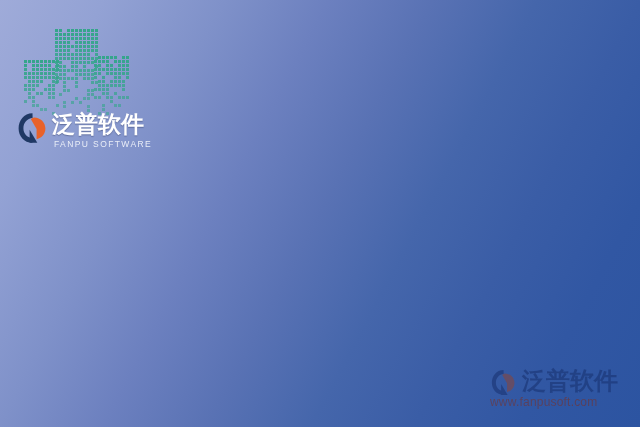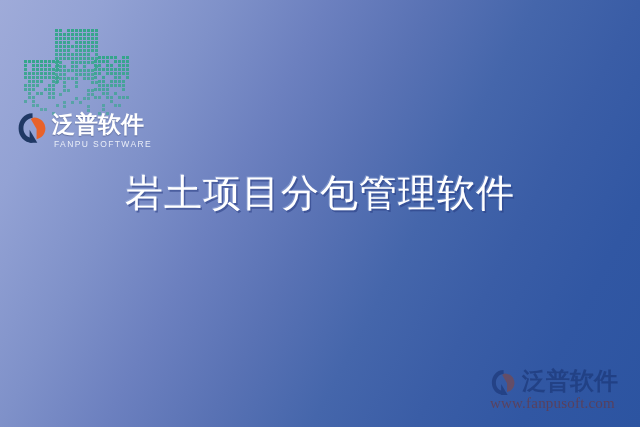--- a/index.html
+++ b/index.html
@@ -123,22 +123,22 @@
     font-size: 24px;
     font-weight: 700;
     line-height: 30px;
     white-space: nowrap;
   }
   #watermark .wm-url {
     position: absolute;
     left: 2px;
     top: 30px;
     color: #7a2f24;
-    font-family: Liberation Serif, serif;
-    font-size: 15px;
+    font-family: Liberation Sans, sans-serif;
+    font-size: 12px;
     font-weight: 400;
     letter-spacing: 0.2px;
     white-space: nowrap;
   }
 </style>
 </head>
 <body>
 
 <div id="stage">
 
@@ -455,21 +455,20 @@
         <path d="M14.5 1.2 C5.8 1.2 0.6 8.6 0.6 16.4 C0.6 24.0 6.0 30.6 14.4 30.8 L14.4 26.0 C9.0 25.6 5.4 21.6 5.4 16.2 C5.4 10.8 9.2 6.2 14.6 6.0 Z" fill="#1F3864"></path>
         <path d="M11.6 30.7 L11.6 17.8 L19.3 30.7 Z" fill="#1F3864"></path>
         <path d="M16.2 5.4 C22.6 5.7 27.4 10.3 27.4 16.6 C27.4 22.0 23.8 26.2 18.6 27.2 L18.6 17.0 L12.9 7.2 C13.9 6.2 15.0 5.6 16.2 5.4 Z" fill="#E8622A"></path>
       </svg>
     </span>
     <span class="cn">泛普软件</span>
     <span class="en">FANPU SOFTWARE</span>
   </div>
 
   <div id="headline">
-    <span class="ln">岩土项目分包管理软件</span>
   </div>
 
   <div id="watermark">
     <span class="wm-mark">
       <svg width="28" height="27" viewBox="0 0 30 32" xmlns="http://www.w3.org/2000/svg">
         <path d="M14.5 1.2 C5.8 1.2 0.6 8.6 0.6 16.4 C0.6 24.0 6.0 30.6 14.4 30.8 L14.4 26.0 C9.0 25.6 5.4 21.6 5.4 16.2 C5.4 10.8 9.2 6.2 14.6 6.0 Z" fill="#17306E"></path>
         <path d="M11.6 30.7 L11.6 17.8 L19.3 30.7 Z" fill="#17306E"></path>
         <path d="M16.2 5.4 C22.6 5.7 27.4 10.3 27.4 16.6 C27.4 22.0 23.8 26.2 18.6 27.2 L18.6 17.0 L12.9 7.2 C13.9 6.2 15.0 5.6 16.2 5.4 Z" fill="#8C4436"></path>
       </svg>
     </span>

